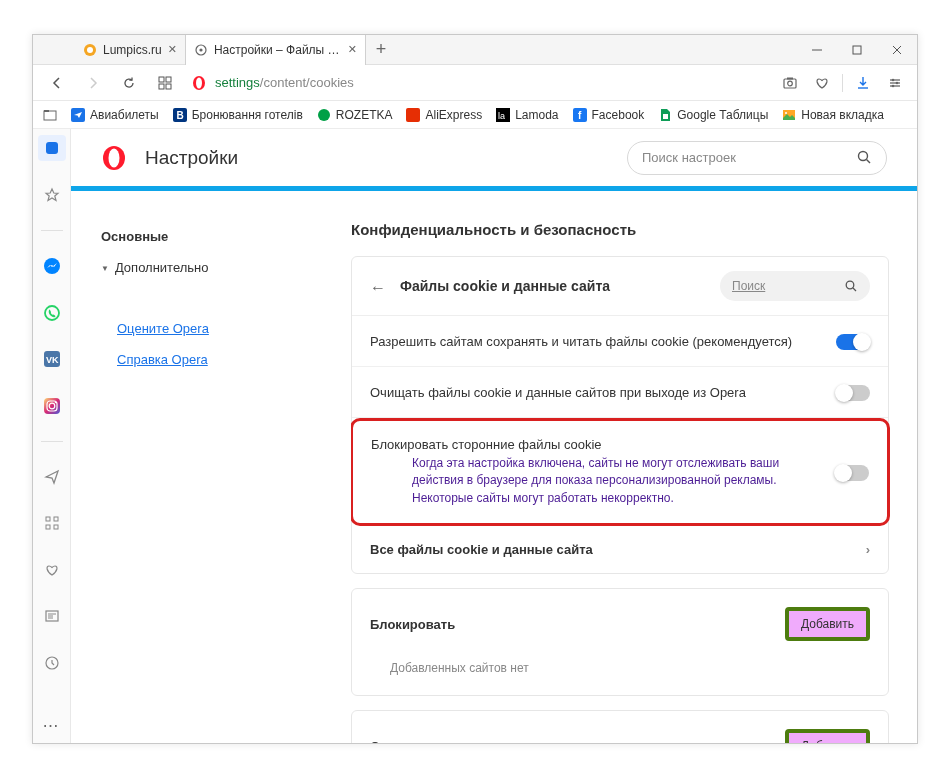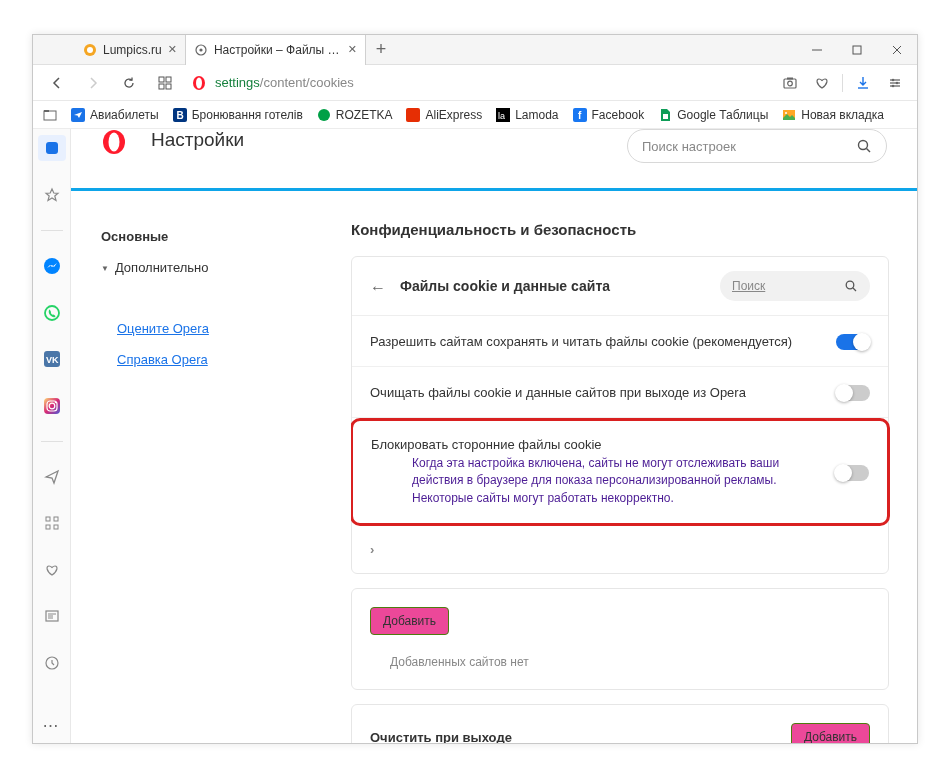--- a/index.html
+++ b/index.html
@@ -28,21 +28,21 @@
 .bm-item { display: flex; align-items: center; gap: 5px; cursor: pointer; white-space: nowrap; }
 .bm-ico { width: 14px; height: 14px; display: inline-flex; align-items: center; justify-content: center; flex-shrink: 0; }
 .content-area { flex: 1; display: flex; overflow: hidden; }
 .sidebar { width: 38px; background: #fafafa; border-right: 1px solid #e8e8e8; display: flex; flex-direction: column; align-items: center; padding-top: 6px; gap: 20px; }
 .side-ico { width: 28px; height: 28px; display: flex; align-items: center; justify-content: center; cursor: pointer; border-radius: 4px; }
 .side-ico.active { background: #e8f0fe; }
 .side-sep { width: 22px; height: 1px; background: #e0e0e0; margin: 2px 0; }
 .side-spacer { flex: 1; }
 .side-dots { padding-bottom: 8px; color: #666; font-size: 16px; letter-spacing: 2px; }
 .main { flex: 1; display: flex; flex-direction: column; overflow: hidden; }
-.settings-header { height: 62px; display: flex; padding: 0 30px; gap: 24px; border-bottom: 3px solid #0ea5e9; }
+.settings-header { height: 62px; display: flex; align-items: center; padding: 0 30px; gap: 18px; border-bottom: 5px solid #0ea5e9; }
 .opera-logo { width: 26px; height: 26px; }
 .settings-title { font-size: 19px; color: #333; flex: 1; }
 .search-settings { width: 260px; height: 34px; border: 1px solid #d8d8d8; border-radius: 17px; display: flex; align-items: center; padding: 0 14px; font-size: 13px; color: #888; }
 .search-settings .mag { margin-left: auto; color: #555; }
 .settings-body { flex: 1; display: flex; overflow: hidden; }
 .settings-nav { width: 280px; padding: 30px 0 0 30px; font-size: 13px; }
 .nav-item { padding: 8px 0; color: #333; font-weight: 600; cursor: pointer; }
 .nav-item.light { font-weight: 500; }
 .nav-item.expand::before { content: "▼"; font-size: 8px; margin-right: 6px; color: #666; display: inline-block; transform: translateY(-1px); }
 .nav-link { display: block; color: #1a73e8; text-decoration: underline; padding: 8px 0 8px 16px; cursor: pointer; font-size: 13px; }
@@ -62,21 +62,21 @@
 .toggle.on { background: #1a73e8; }
 .toggle.off { background: #ccc; }
 .toggle::after { content: ""; position: absolute; width: 18px; height: 18px; border-radius: 50%; background: #fff; top: -1px; box-shadow: 0 1px 3px rgba(0,0,0,0.3); }
 .toggle.on::after { right: -1px; }
 .toggle.off::after { left: -1px; }
 .highlight-box { border: 3px solid #d92020; border-radius: 10px; margin: 0 -2px; }
 .row-link { display: flex; align-items: center; padding: 16px 18px; font-size: 13px; color: #333; font-weight: 600; cursor: pointer; }
 .row-link .chev { color: #888; }
 .section-row { display: flex; align-items: center; padding: 18px 18px 10px 18px; }
 .section-row .lbl { font-size: 13px; font-weight: 600; color: #333; flex: 1; }
-.add-btn { border: 1px solid #4d7c0f; background: #ec4899; border-radius: 4px; padding: 6px 12px; font-size: 12px; color: #333; cursor: pointer; }
+.add-btn { border: 4px solid #4d7c0f; background: #f0abfc; border-radius: 4px; padding: 6px 12px; font-size: 12px; color: #333; cursor: pointer; }
 .empty-note { font-size: 12px; color: #888; padding: 10px 18px 20px 38px; }
 svg { display: block; }
 </style>
 </head>
 <body>
 
 <div class="window">
 
   <div class="titlebar">
     <div style="width:42px"></div>
@@ -412,26 +412,28 @@
               <div class="setting-row" style="border-bottom:none">
                 <div class="setting-text">
                   <div>Блокировать сторонние файлы cookie</div>
                   <div class="setting-sub">Когда эта настройка включена, сайты не могут отслеживать ваши действия в браузере для показа персонализированной рекламы. Некоторые сайты могут работать некорректно.</div>
                 </div>
                 <div class="toggle off"></div>
               </div>
             </div>
 
             <div class="row-link">
+              <span style="flex:1">Все файлы cookie и данные сайта</span>
               <span class="chev">›</span>
             </div>
           </div>
 
           <div class="card">
             <div class="section-row">
+              <div class="lbl">Блокировать</div>
               <button class="add-btn">Добавить</button>
             </div>
             <div class="empty-note">Добавленных сайтов нет</div>
           </div>
 
           <div class="card">
             <div class="section-row">
               <div class="lbl">Очистить при выходе</div>
               <button class="add-btn">Добавить</button>
             </div>

